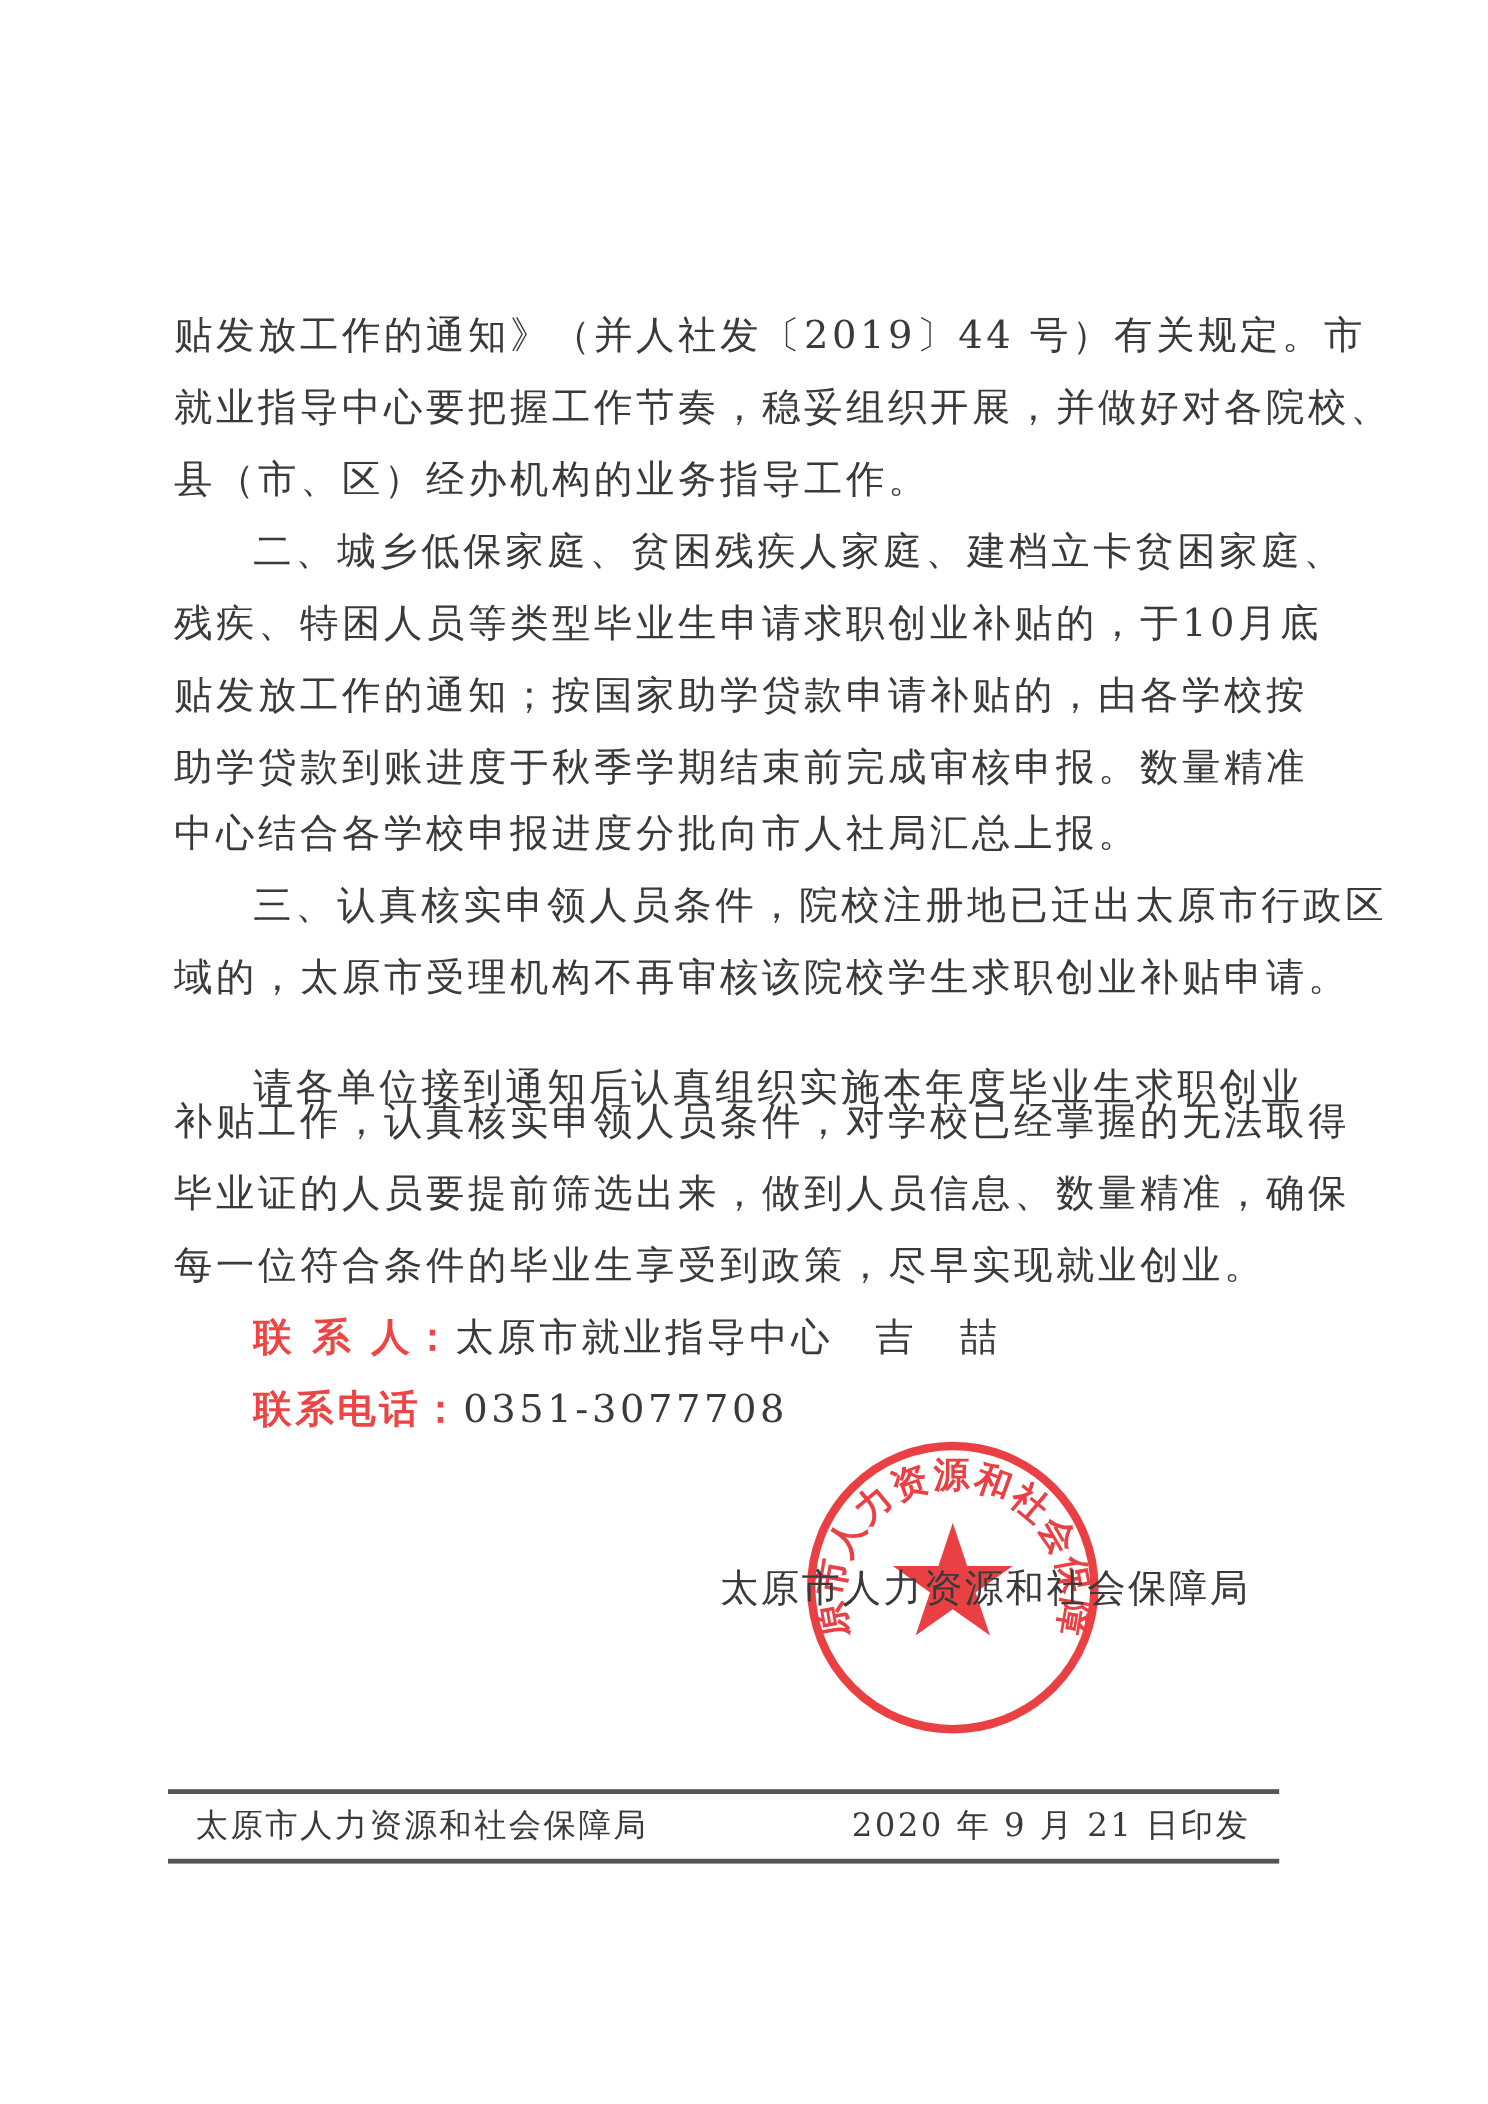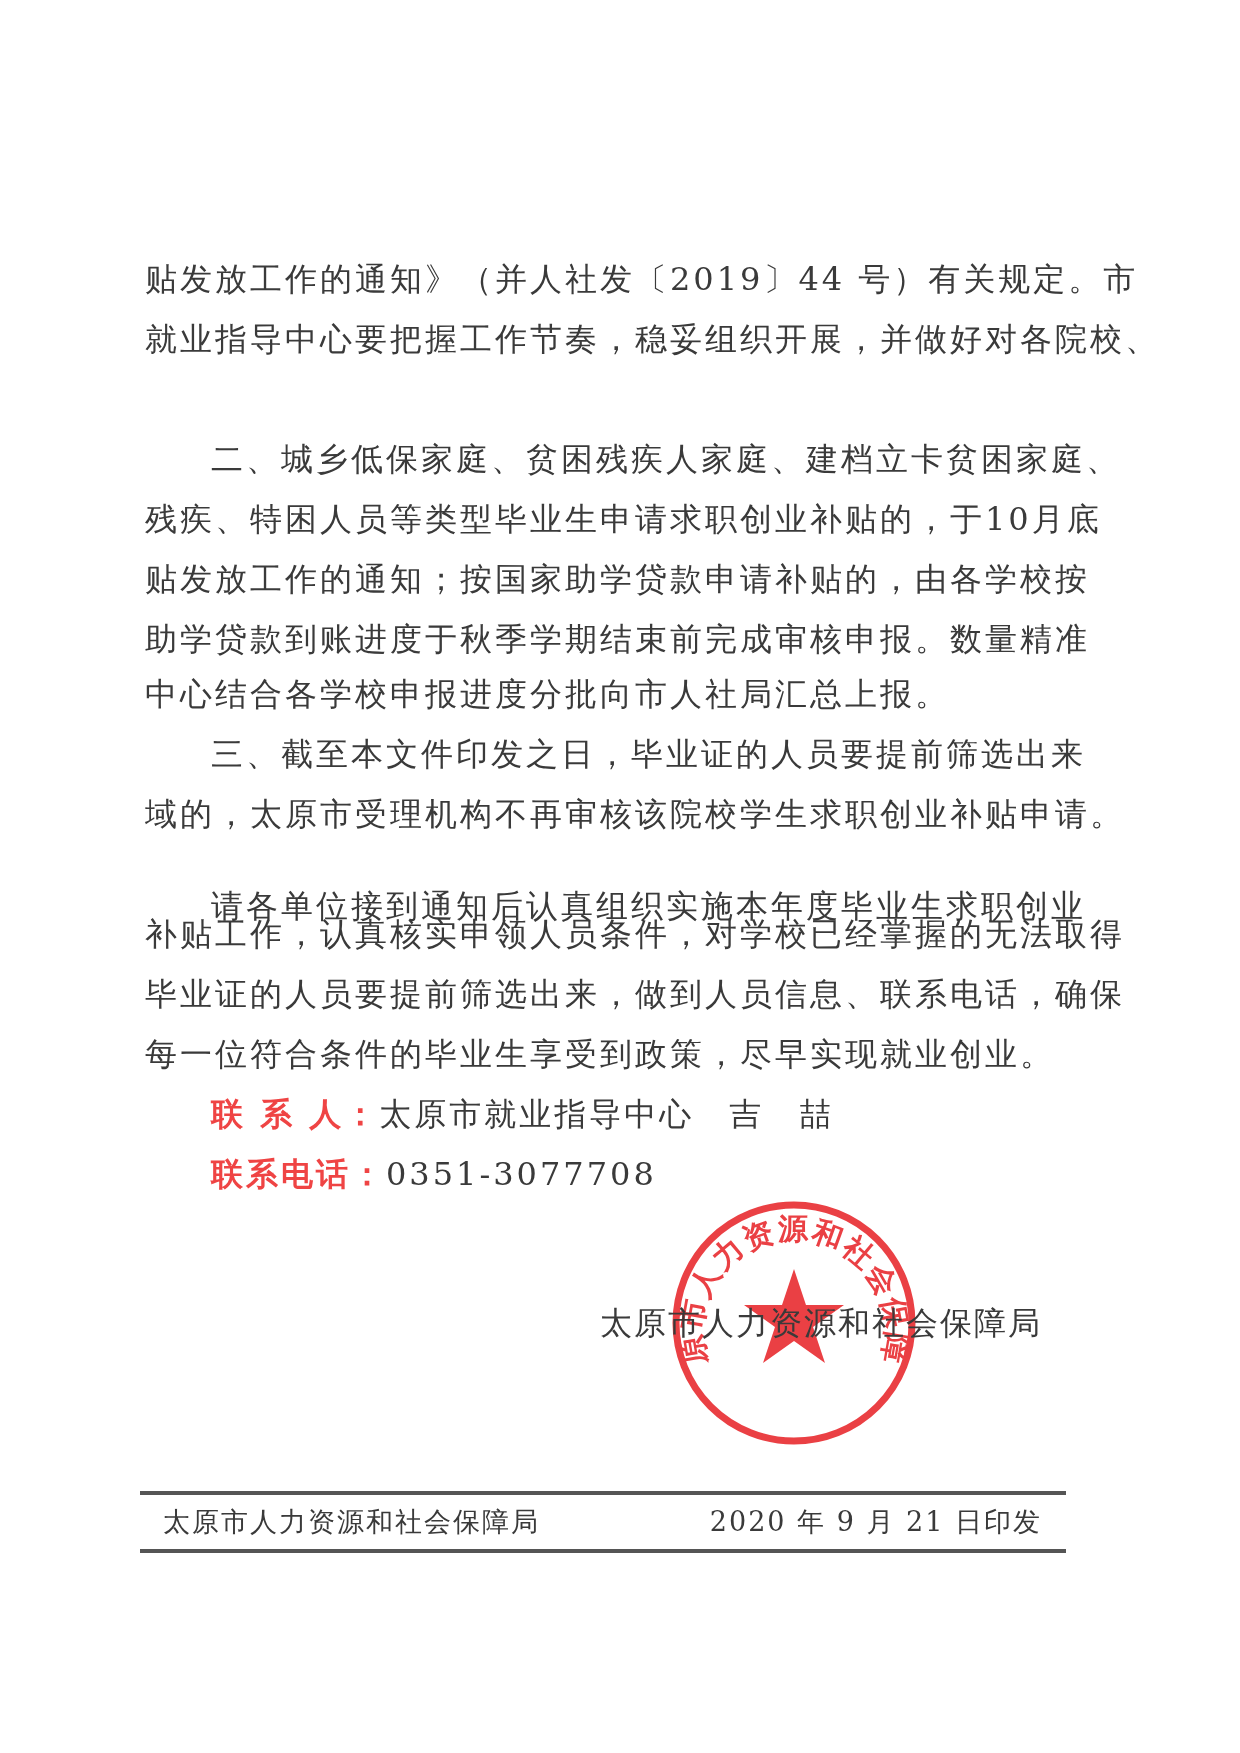--- a/index.html
+++ b/index.html
@@ -44,33 +44,34 @@
       letter-spacing: 2px; white-space: nowrap;
     }
   </style>
 </head>
 <body>
 
 <div class="page">
 
   <div class="line" style="top:215px">贴发放工作的通知》（并人社发〔2019〕44 号）有关规定。市</div>
   <div class="line" style="top:275px">就业指导中心要把握工作节奏，稳妥组织开展，并做好对各院校、</div>
+  <div class="line last" style="top:335px">县（市、区）经办机构的业务指导工作。</div>
 
   <div class="line indent" style="top:395px">二、城乡低保家庭、贫困残疾人家庭、建档立卡贫困家庭、</div>
   <div class="line" style="top:455px">残疾、特困人员等类型毕业生申请求职创业补贴的，于10月底</div>
   <div class="line" style="top:515px">贴发放工作的通知；按国家助学贷款申请补贴的，由各学校按</div>
   <div class="line" style="top:575px">助学贷款到账进度于秋季学期结束前完成审核申报。数量精准</div>
   <div class="line last" style="top:630px">中心结合各学校申报进度分批向市人社局汇总上报。</div>
 
-  <div class="line indent" style="top:690px">三、截至本文件印发之日，毕业证的人员要提前筛选出来</div>
+  <div class="line indent" style="top:690px">三、认真核实申领人员条件，院校注册地已迁出太原市行政区</div>
   <div class="line" style="top:750px">域的，太原市受理机构不再审核该院校学生求职创业补贴申请。</div>
 
   <div class="line indent" style="top:842px">请各单位接到通知后认真组织实施本年度毕业生求职创业</div>
   <div class="line" style="top:870px">补贴工作，认真核实申领人员条件，对学校已经掌握的无法取得</div>
-  <div class="line" style="top:930px">毕业证的人员要提前筛选出来，做到人员信息、联系电话，确保</div>
+  <div class="line" style="top:930px">毕业证的人员要提前筛选出来，做到人员信息、数量精准，确保</div>
   <div class="line last" style="top:990px">每一位符合条件的毕业生享受到政策，尽早实现就业创业。</div>
 
   <div class="contact" style="top:1050px">
     <span class="lbl">联 系 人：</span><span>太原市就业指导中心　吉　喆</span>
   </div>
   <div class="contact" style="top:1110px">
     <span class="lbl">联系电话：</span><span>0351-3077708</span>
   </div>
 
   <svg class="stamp" viewBox="0 0 248 248">

